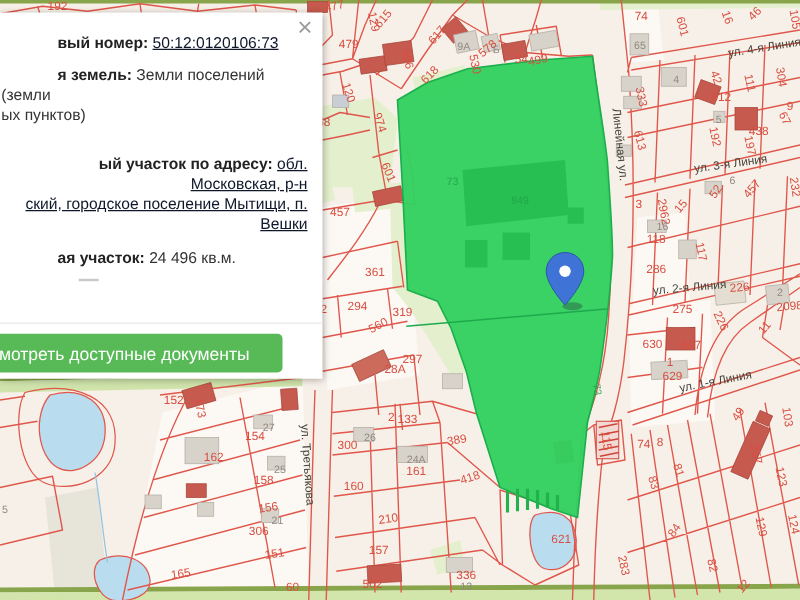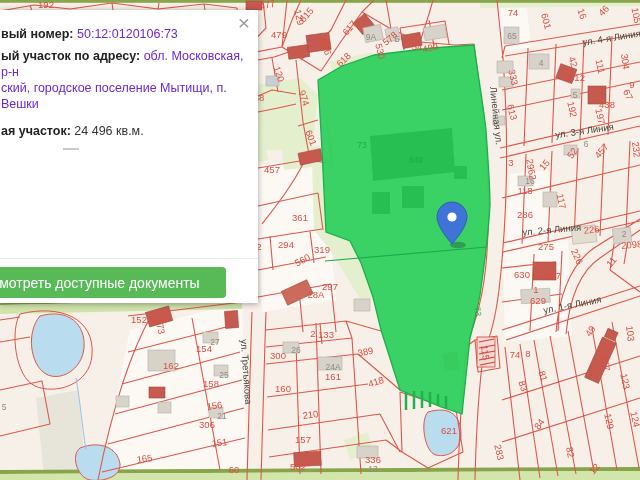--- a/index.html
+++ b/index.html
@@ -13,24 +13,24 @@
   .lbl-gray{fill:#8f8a82;font-size:8.5px;}
   .lbl-green{fill:#1ea24c;font-size:8.5px;opacity:.85;}
   .lbl-street{fill:#44443a;font-size:9.5px;}
 
   
   .popup{position:absolute;left:0;top:10px;width:258px;height:293px;background:#ffffff;
          box-shadow:0 1px 6px rgba(0,0,0,.35);z-index:10;}
   .popup-close{position:absolute;top:2px;right:8px;font-size:21px;line-height:21px;color:#9b9b9b;
                cursor:pointer;font-weight:400;}
   .popup-content{position:absolute;left:1px;top:16px;right:12px;font-size:12.5px;color:#333;line-height:1.28;}
-  .popup-content b{color:#222;}
-  .plink{color:#6d28d9;cursor:pointer;}
+  .popup-content b{color:#222;padding-left:45px;}
+  .plink{color:#0f172a;text-decoration:underline;cursor:pointer;}
   .row-category{margin-top:10px;}
-  .row-address{margin-top:6px;}
+  .row-address{margin-top:23px;text-align:right;}
   .row-area{margin-top:11px;}
   .gray-dash{width:16px;height:2px;background:#c9c9c9;margin:9px 0 0 62px;}
   .popup-divider{position:absolute;left:0;right:0;top:248px;border-top:1px solid #e9e9e9;}
   .docs-btn{position:absolute;left:-42px;top:257px;width:268px;height:31px;background:#58b957;
             border:none;border-radius:4px;color:#fff;font-size:14px;font-family:"Liberation Sans",sans-serif;
             cursor:pointer;text-align:center;padding:0;}
 </style>
 </head>
 <body>
 
@@ -311,20 +311,25 @@
     </g>
   </svg>
 
   <div class="popup">
     <span class="popup-close">×</span>
     <div class="popup-content">
       <div>
         <b>вый номер:</b>
         <a class="plink">50:12:0120106:73</a>
       </div>
+      <div class="row-category">
+        <b>я земель:</b>
+        <span>Земли поселений (земли</span><br>
+        <span>ых пунктов)</span>
+      </div>
       <div class="row-address">
         <b>ый участок по адресу:</b>
         <a class="plink">обл. Московская, р-н</a><br>
         <a class="plink">ский, городское поселение Мытищи, п. Вешки</a>
       </div>
       <div class="row-area">
         <b>ая участок:</b>
         <span>24 496 кв.м.</span>
       </div>
       <div class="gray-dash"></div>

